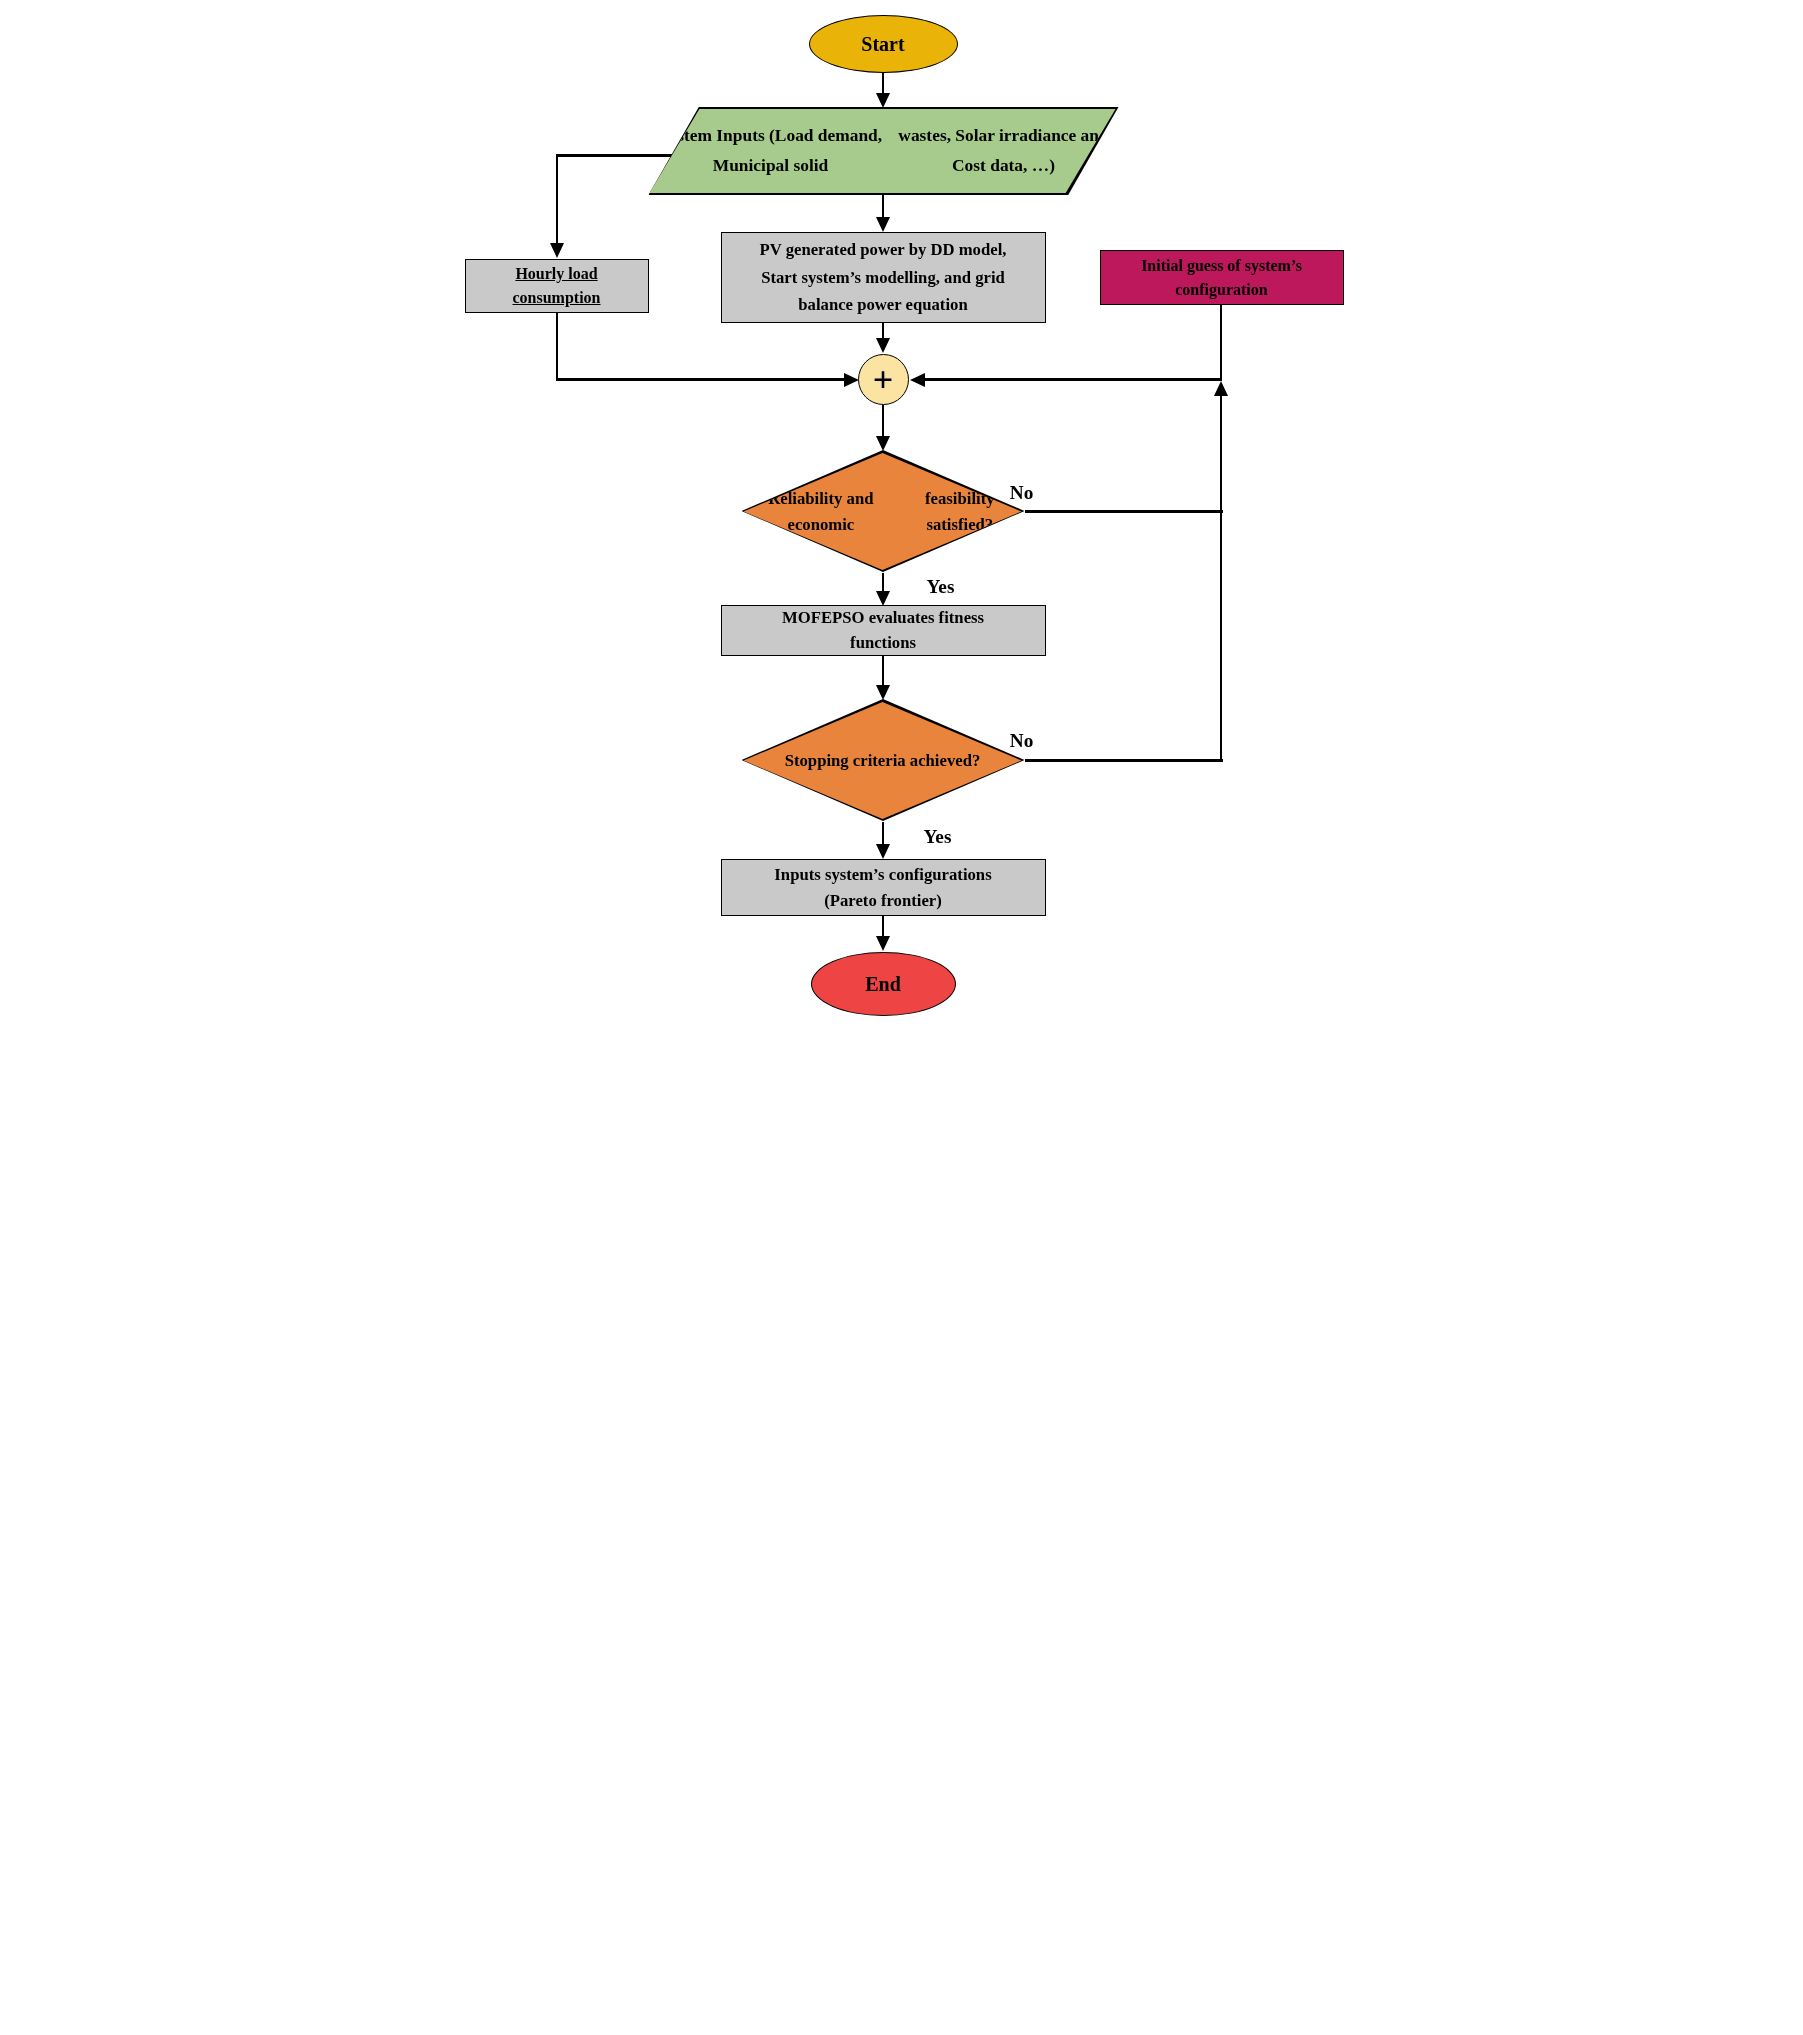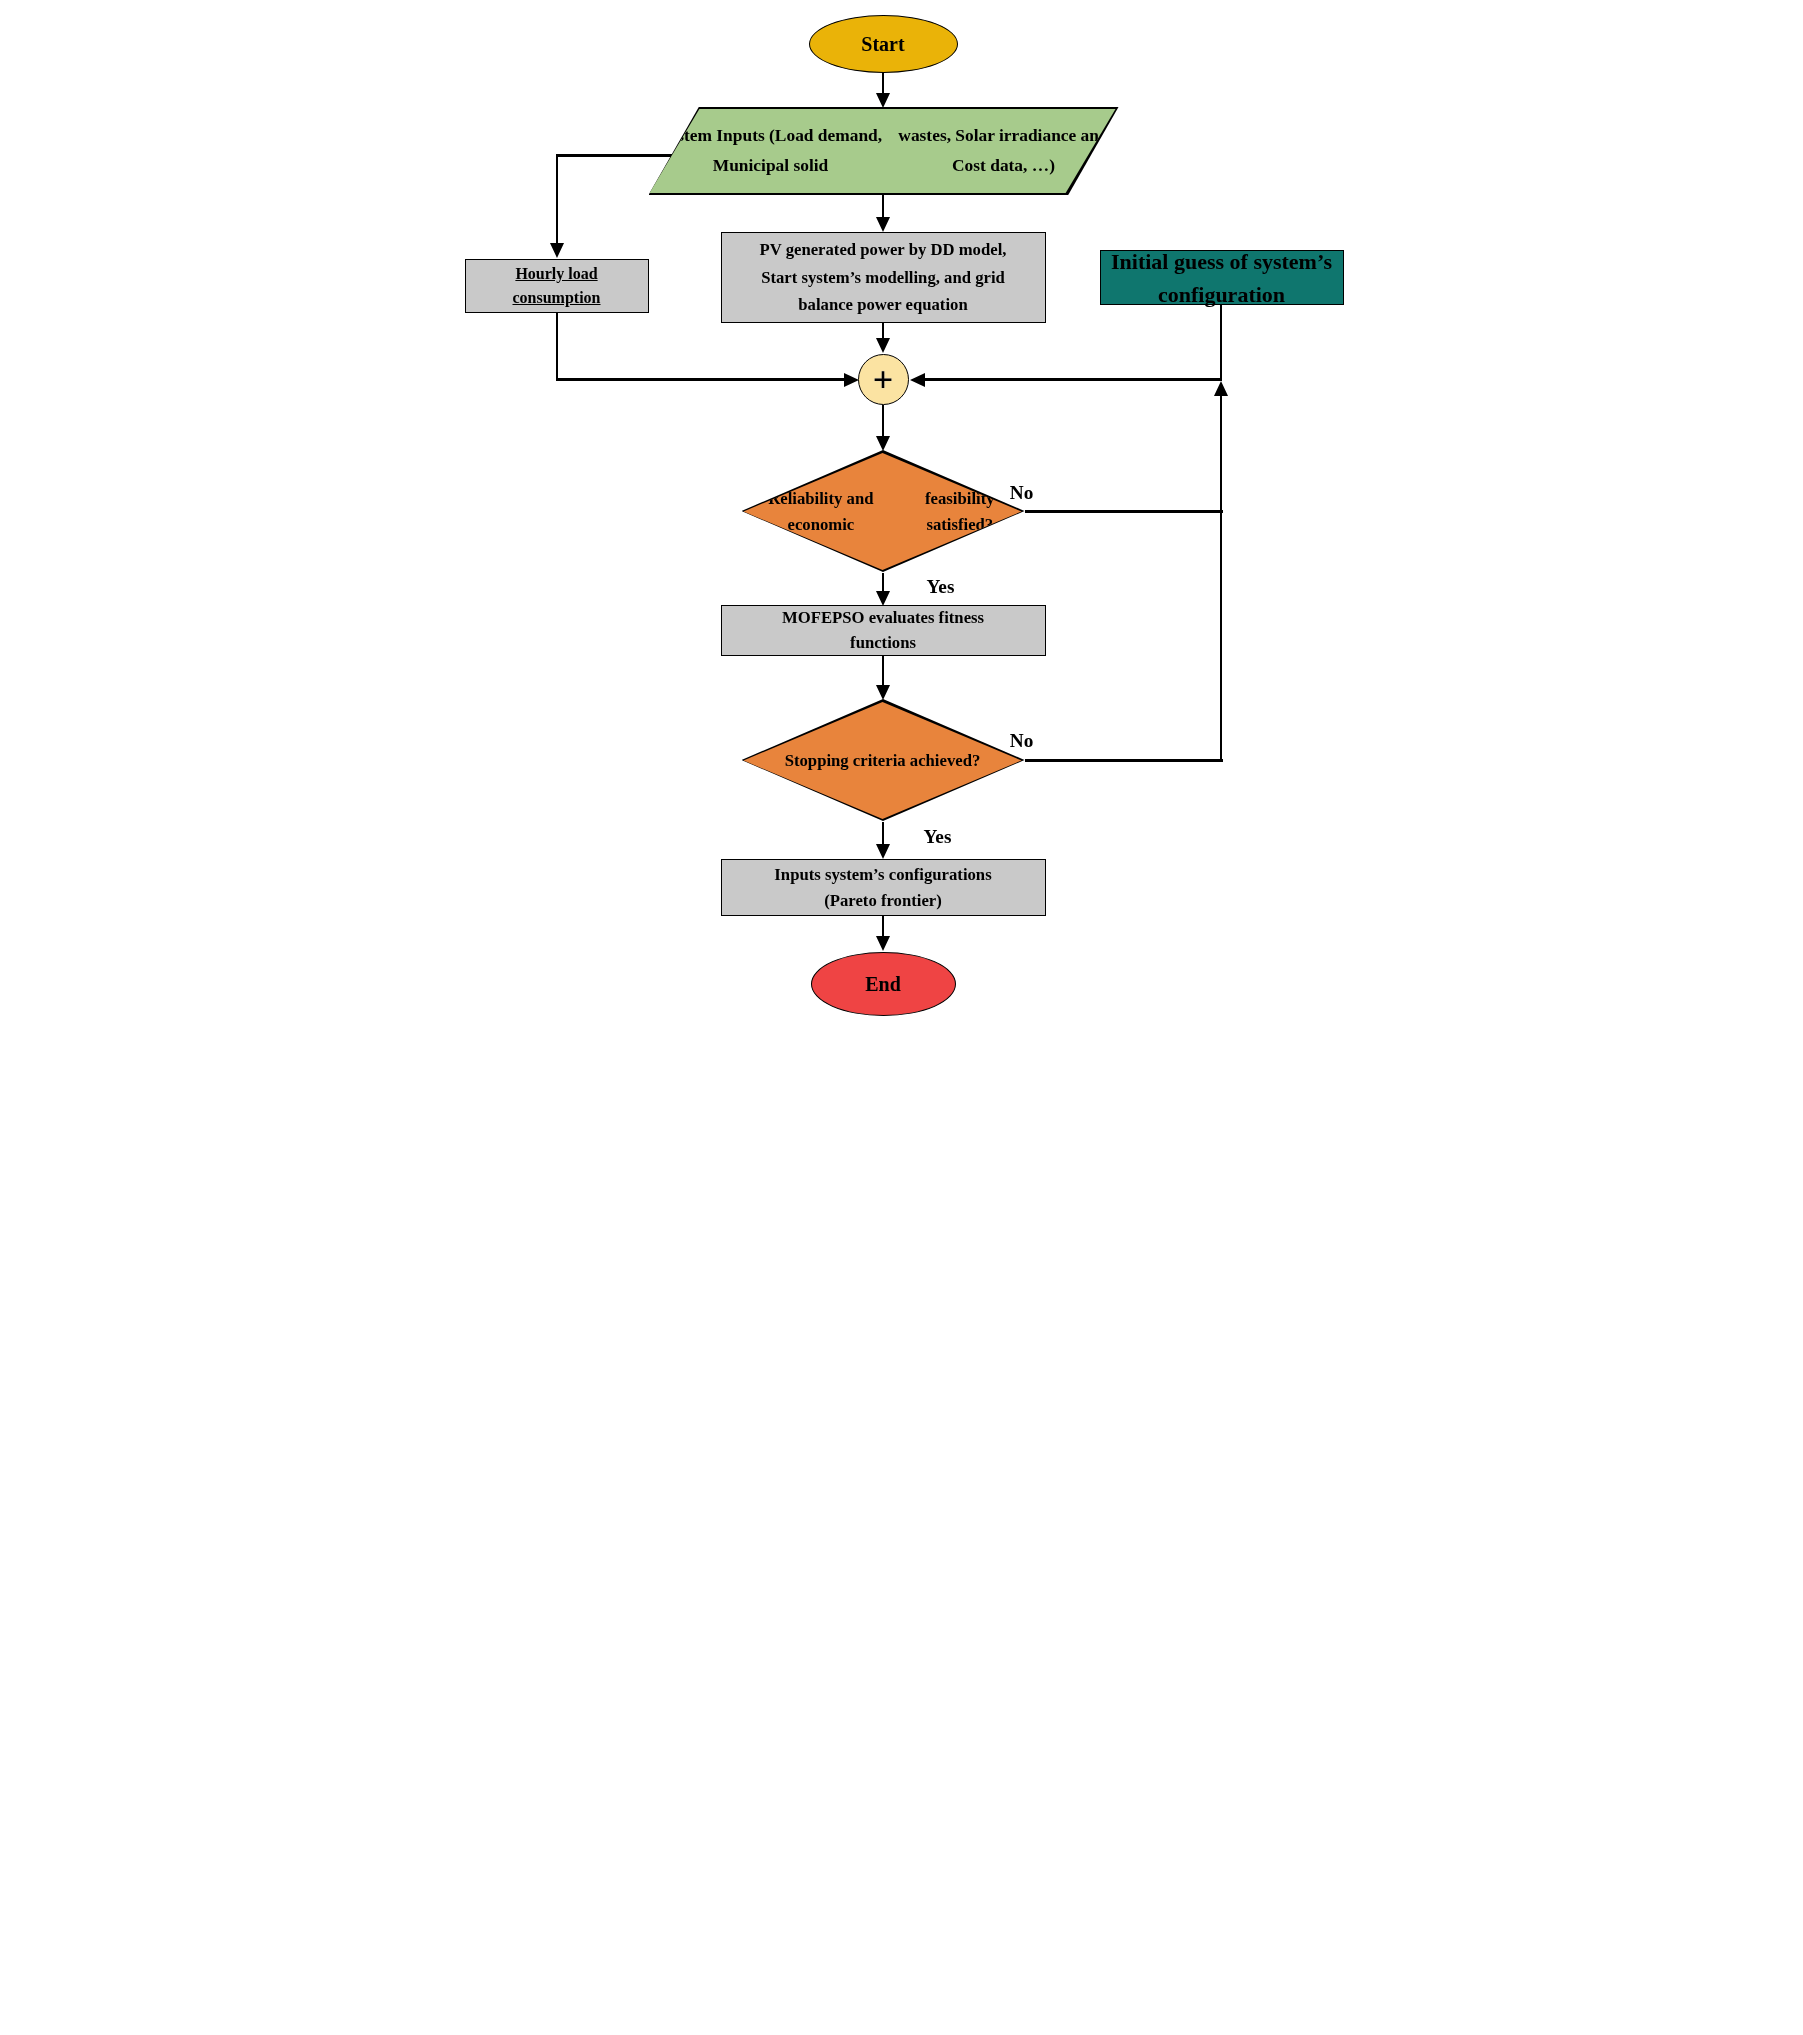--- a/index.html
+++ b/index.html
@@ -110,21 +110,21 @@
     <div>Hourly load</div>
     <div>consumption</div>
   </div>
 
   <div class="rect" style="left:270px;top:232px;width:325px;height:91px;background:#c9c9c9;font-size:16.7px;line-height:1.65;">
     <div>PV generated power by DD model,</div>
     <div>Start system’s modelling, and grid</div>
     <div>balance power equation</div>
   </div>
 
-  <div class="rect" style="left:649px;top:250px;width:244px;height:55px;background:#0f766e;font-size:22px;line-height:1.5;">
+  <div class="rect" style="left:649px;top:250px;width:244px;height:55px;background:#be185d;font-size:16px;line-height:1.5;">
     <div>Initial guess of system’s</div>
     <div>configuration</div>
   </div>
 
   <div class="junction" style="left:407px;top:354px;width:51px;height:51px;background:#fbe3a2;">
     <span>+</span>
   </div>
 
   <div class="shape-outer diamond-clip" style="left:291px;top:450px;width:283px;height:122px;">
   </div>

